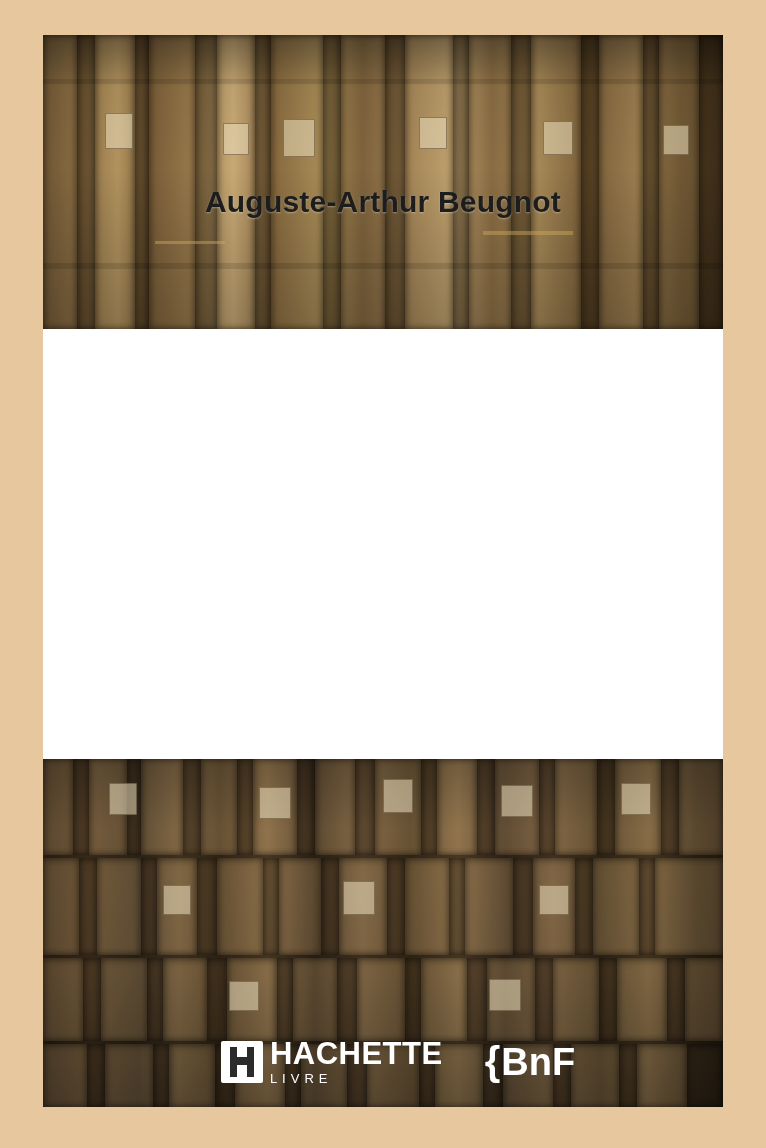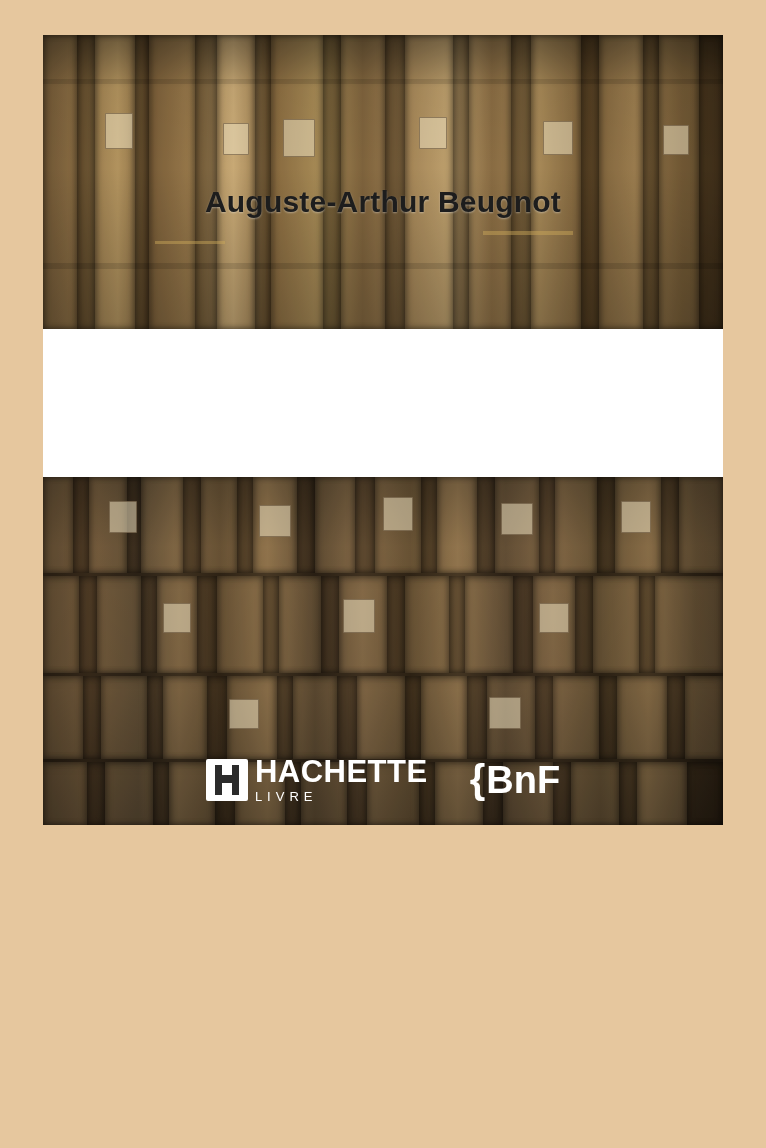--- a/index.html
+++ b/index.html
@@ -29,21 +29,21 @@
     width: 766px;
     height: 1148px;
     background: #e6c79e;
   }
 
   .inner {
     position: absolute;
     left: 43px;
     top: 35px;
     width: 680px;
-    height: 790px;
+    height: 1072px;
     background: #ffffff;
     overflow: hidden;
   }
 
   
   .photo-top {
     position: absolute;
     left: 0;
     top: 0;
     width: 680px;
@@ -166,20 +166,21 @@
   .logos {
     position: absolute;
     left: 0;
     bottom: 22px;
     width: 680px;
     display: flex;
     align-items: center;
     justify-content: center;
     gap: 42px;
     z-index: 5;
+    padding-left: 15px;
   }
   .hachette {
     display: flex;
     align-items: center;
     gap: 7px;
   }
   .hachette .mark {
     width: 42px;
     height: 42px;
     background: #ffffff;

